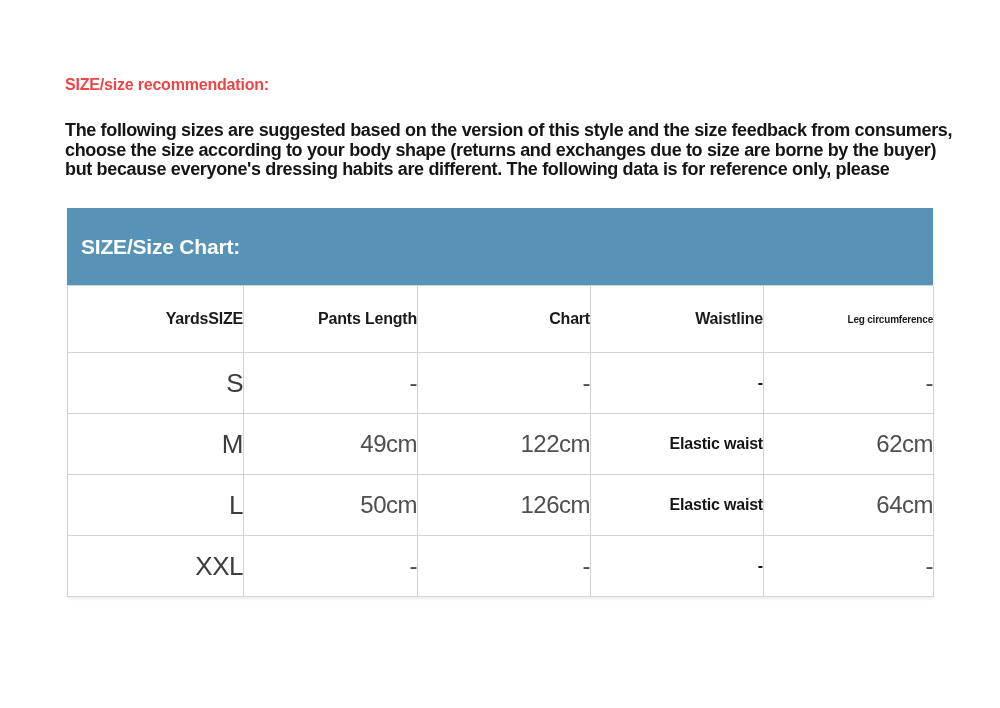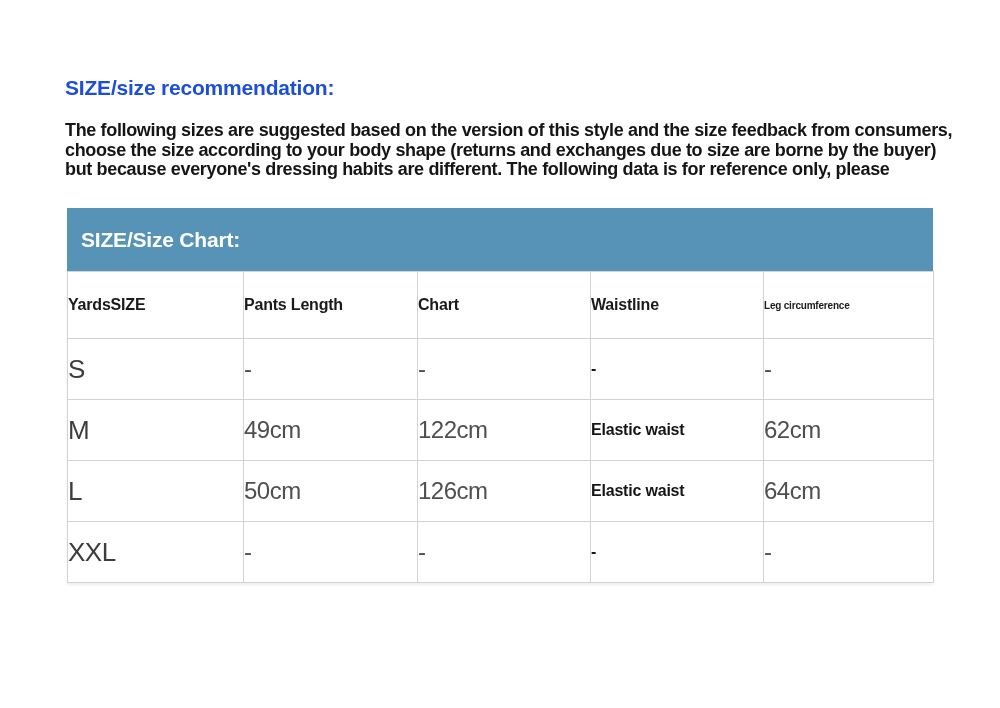--- a/index.html
+++ b/index.html
@@ -6,52 +6,52 @@
   html, body {
     width: 1000px; height: 708px;
     background: #ffffff;
     font-family: "Liberation Sans", "DejaVu Sans", sans-serif;
     overflow: hidden;
   }
   .page { position: relative; width: 1000px; height: 708px; background: #ffffff; }
 
   .rec-heading {
     position: absolute; left: 65px; top: 76px;
-    font-size: 21px; font-weight: bold; color: #1d4ed8;
+    font-size: 16px; font-weight: bold; color: #ef4444;
     letter-spacing: -0.2px; white-space: nowrap;
   }
   .rec-text {
     position: absolute; left: 65px; top: 121px;
     font-size: 18px; font-weight: bold; color: #151515;
     line-height: 19.5px; letter-spacing: -0.35px;
   }
   .rec-text .line { white-space: nowrap; }
 
   .chart-widget {
     position: absolute; left: 67px; top: 208px; width: 866px;
     box-shadow: 0 2px 3px rgba(0,0,0,0.07);
   }
   .banner {
-    width: 866px; height: 63px;
+    width: 866px; height: 77px;
     background: #5793b6;
     display: flex; align-items: center;
     padding-left: 14px;
   }
   .banner-title {
     color: #ffffff; font-size: 21px; font-weight: bold;
     letter-spacing: -0.2px;
   }
 
   table.size-table {
     width: 866px; border-collapse: collapse; table-layout: fixed;
     background: #ffffff;
   }
   .size-table th, .size-table td {
     border: 1px solid #d3d3d3;
-    text-align: left; vertical-align: middle;
+    text-align: right; vertical-align: middle;
     overflow: hidden;
   }
   .size-table thead tr { height: 67px; }
   .size-table tbody tr { height: 61px; }
   .size-table th {
     font-size: 16px; font-weight: bold; color: #1a1a1a;
     letter-spacing: -0.2px;
   }
   .size-table th.small-head { font-size: 10px; }
   .size-table td.size-cell {

